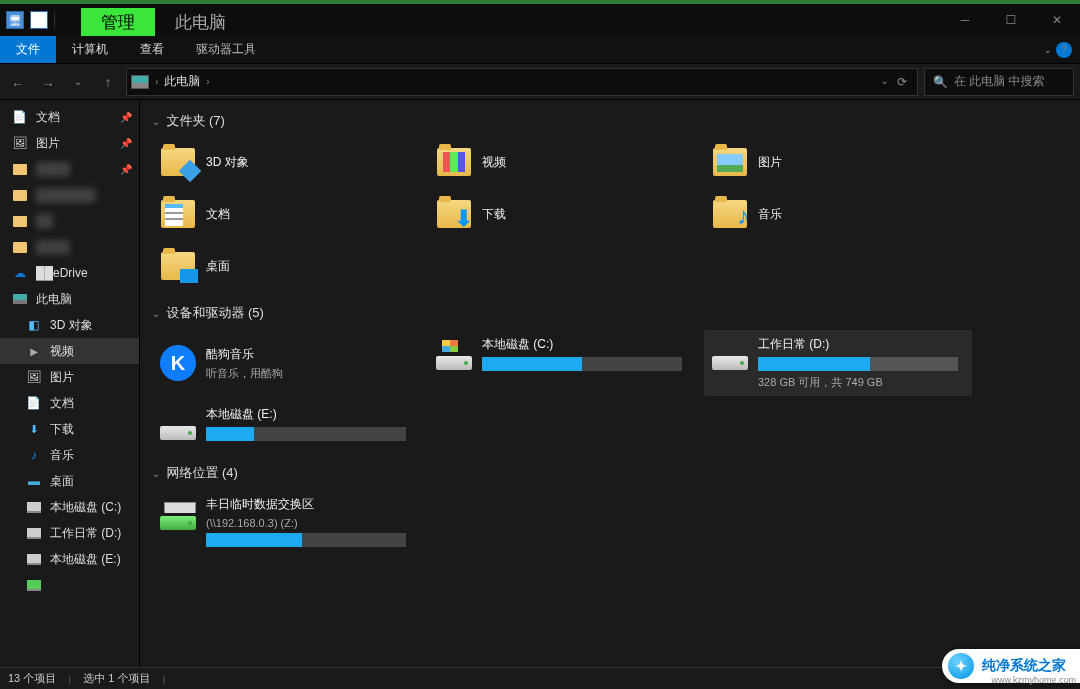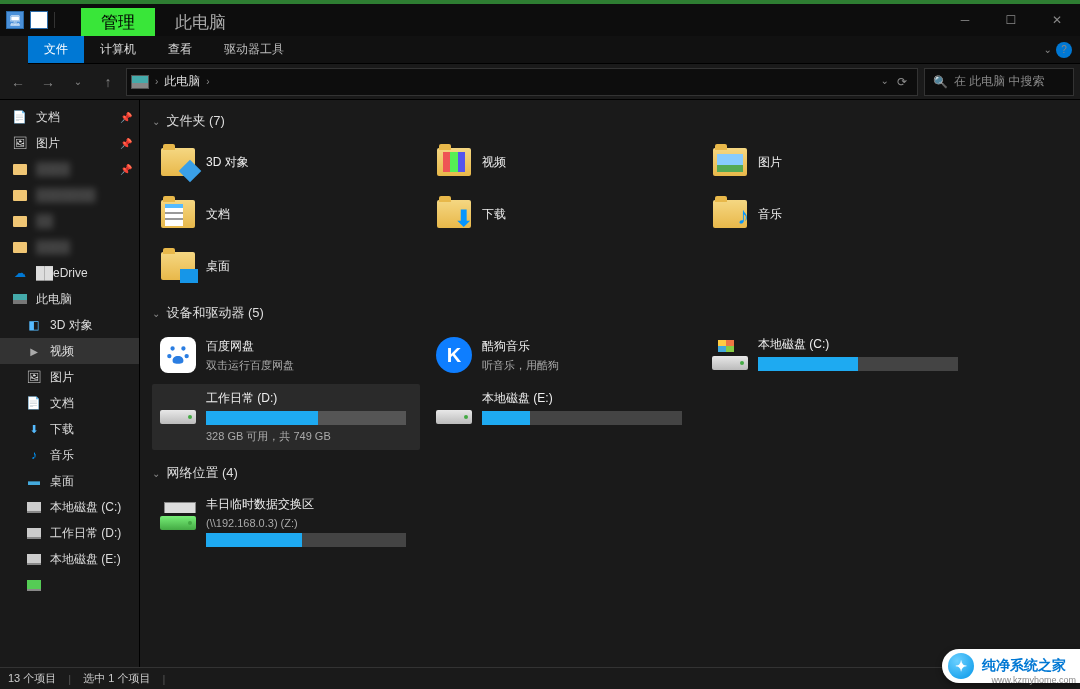--- a/index.html
+++ b/index.html
@@ -11,21 +11,21 @@
 .qat-icon { width:18px; height:18px; background:#4a90d9; border:1px solid #2a6aa9; display:flex; align-items:center; justify-content:center; font-size:10px; }
 .qat-sep { width:1px; height:16px; background:#333; }
 .tab-group { display:flex; align-items:end; }
 .tab { height:28px; padding:0 20px; display:flex; align-items:center; font-size:17px; color:#ccc; }
 .tab.manage { background:#39e639; color:#000; }
 .tab.context { color:#aaa; }
 .win-controls { margin-left:auto; display:flex; }
 .win-btn { width:46px; height:32px; display:flex; align-items:center; justify-content:center; color:#888; font-size:12px; }
 
 
-.ribbon { height:28px; background:#111; display:flex; align-items:stretch; border-bottom:1px solid #000;margin-left:28px; }
+.ribbon { height:28px; background:#111; display:flex; align-items:stretch; border-bottom:1px solid #000; }
 .ribbon-tab { padding:0 16px; display:flex; align-items:center; font-size:12px; color:#ddd; }
 .ribbon-tab.file { background:#0078d4; color:#fff; }
 .ribbon-tab.drive { color:#bbb; }
 .ribbon-right { margin-left:auto; display:flex; align-items:center; padding-right:8px; gap:4px; color:#888; }
 .chev { font-size:10px; }
 
 
 .navbar { height:36px; background:#1a1a1a; display:flex; align-items:center; padding:4px 6px; gap:6px; border-bottom:1px solid #000; }
 .nav-btn { width:24px; height:24px; display:flex; align-items:center; justify-content:center; color:#888; font-size:14px; }
 .addr { flex:1; height:28px; background:#0d0d0d; border:1px solid #333; display:flex; align-items:center; padding:0 4px; gap:6px; }
@@ -307,33 +307,20 @@
           </div>
         </div>
       </div>
       <div class="group-hdr">
         <span class="tw">⌄</span>
         <span>设备和驱动器 (5)</span>
       </div>
       <div class="grid">
         <div class="item">
           <div class="ico">
-            <div class="app-ico baidu">
-              <svg viewBox="0 0 24 24">
-                <path fill="#2a7de1" d="M7 4a2 2 0 100 4 2 2 0 000-4zm10 0a2 2 0 100 4 2 2 0 000-4zM4 11a2 2 0 100 4 2 2 0 000-4zm16 0a2 2 0 100 4 2 2 0 000-4zm-8 2c-3 0-5 2-5 4s1 3 5 3 5-1 5-3-2-4-5-4z"></path>
-              </svg>
-            </div>
-          </div>
-          <div class="meta">
-            <span class="name">百度网盘</span>
-            <span class="sub">双击运行百度网盘</span>
-          </div>
-        </div>
-        <div class="item">
-          <div class="ico">
             <div class="app-ico kugou">K</div>
           </div>
           <div class="meta">
             <span class="name">酷狗音乐</span>
             <span class="sub">听音乐，用酷狗</span>
           </div>
         </div>
         <div class="item drive-item">
           <div class="ico">
             <div class="drive-ico cdrive">

